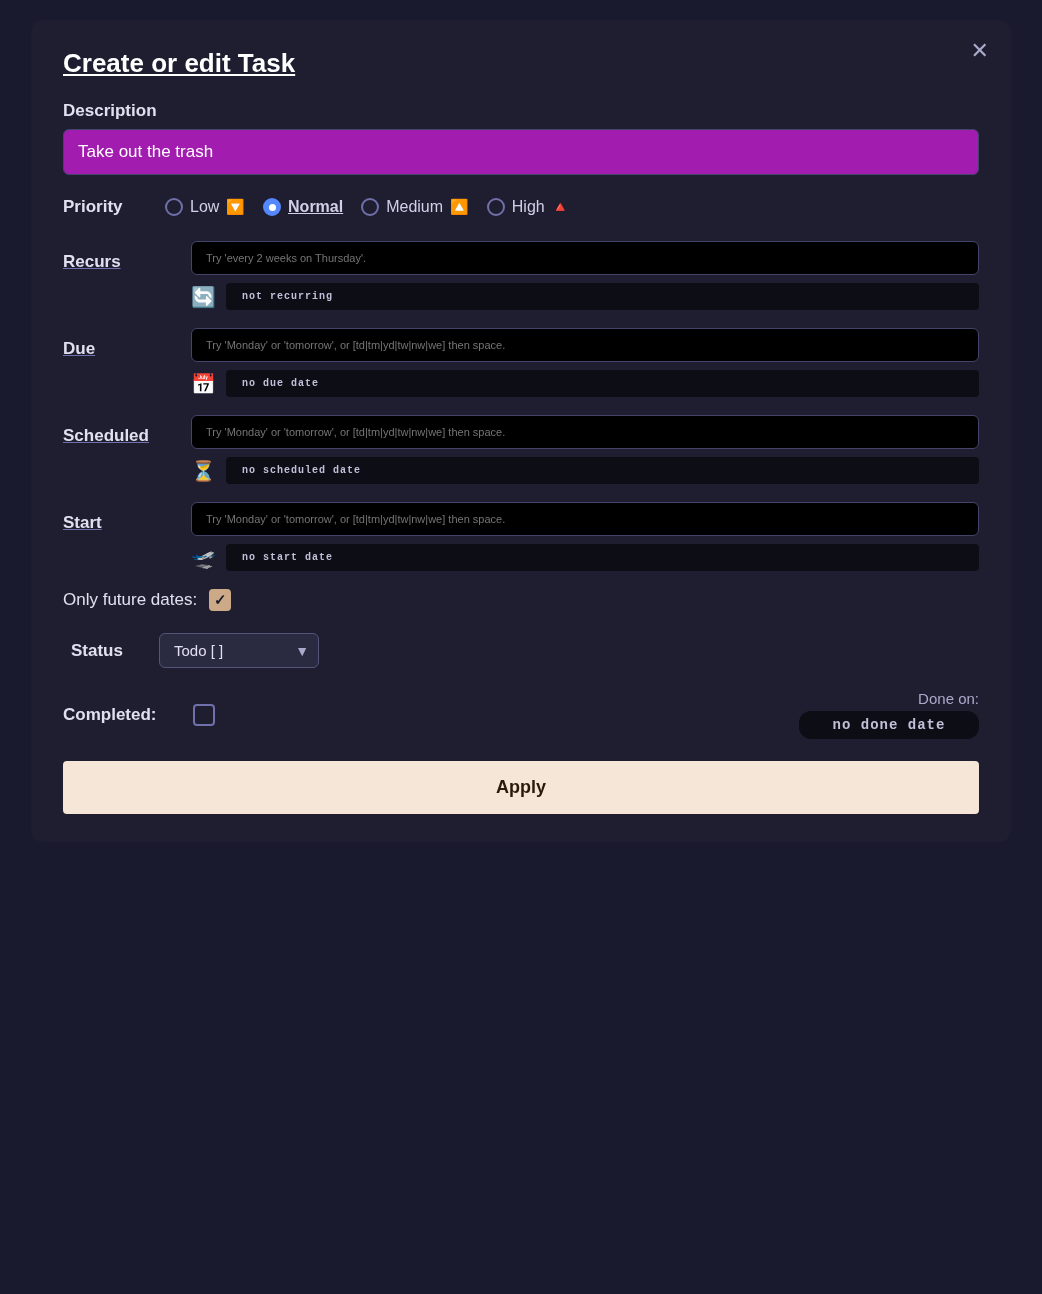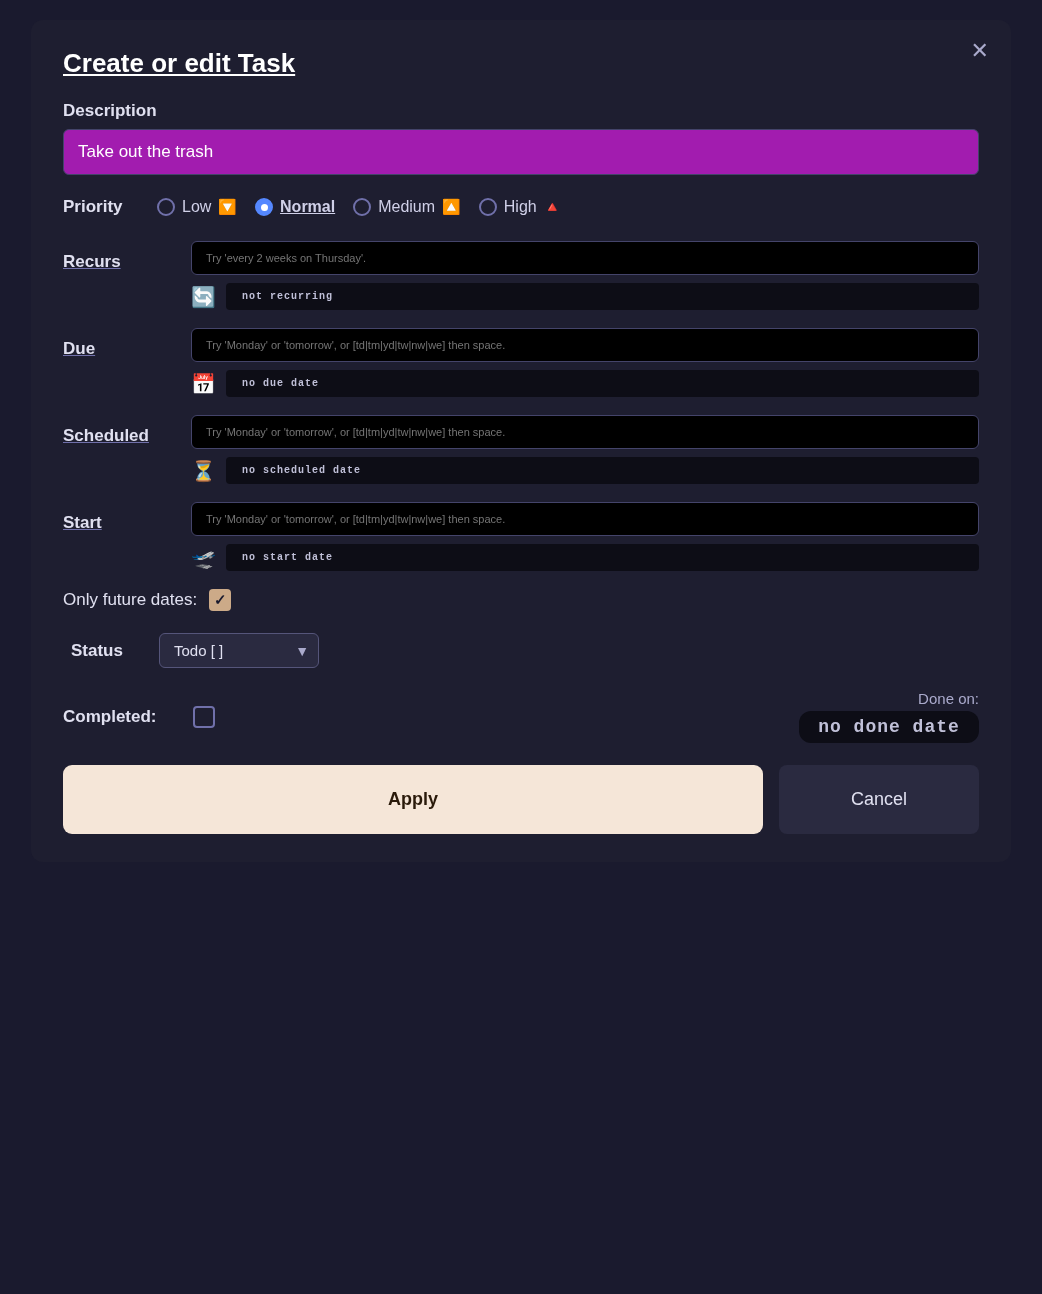--- a/index.html
+++ b/index.html
@@ -53,21 +53,21 @@
       border-radius: 6px;
       color: #ffffff;
       font-size: 17px;
       padding: 12px 14px;
       outline: none;
       margin-bottom: 22px;
     }
     .priority-row {
       display: flex;
       align-items: center;
-      gap: 4px;
+      gap: 12px;
       margin-bottom: 24px;
     }
     .priority-label {
       font-size: 17px;
       font-weight: 600;
       color: #e0e0f0;
       min-width: 90px;
     }
     .priority-options {
       display: flex;
@@ -248,41 +248,41 @@
     .done-on-label {
       font-size: 15px;
       color: #aaaacc;
       margin-bottom: 4px;
     }
     .done-on-bar {
       background: #0d0d16;
       border-radius: 12px;
       padding: 6px 14px;
       font-family: 'Courier New', monospace;
-      font-size: 18px;
+      font-size: 14px;
       font-weight: 700;
       color: #c0c0d8;
       letter-spacing: 1px;
       min-width: 180px;
       text-align: center;
     }
     .button-row {
       display: flex;
       gap: 16px;
       margin-top: 8px;
     }
     .apply-btn {
       flex: 1;
       background: #f5e6d8;
       border: none;
-      border-radius: 9px;
+      border-radius: 4px;
       color: #2a1a0a;
       font-size: 18px;
       font-weight: 600;
-      padding: 24px;
+      padding: 16px;
       cursor: pointer;
     }
     .cancel-btn {
       flex: 0 0 200px;
       background: #2a2a40;
       border: none;
       border-radius: 8px;
       color: #e0e0f0;
       font-size: 18px;
       font-weight: 500;
@@ -405,15 +405,14 @@
     <span class="completed-label">Completed:</span>
     <div class="checkbox-empty"></div>
     <div class="done-on-section">
       <div class="done-on-label">Done on:</div>
       <div class="done-on-bar">no done date</div>
     </div>
   </div>
 
   <div class="button-row">
     <button class="apply-btn">Apply</button>
-    <button class="cancel-btn">Cancel</button>
   </div>
 </div>
 
 </body></html>

